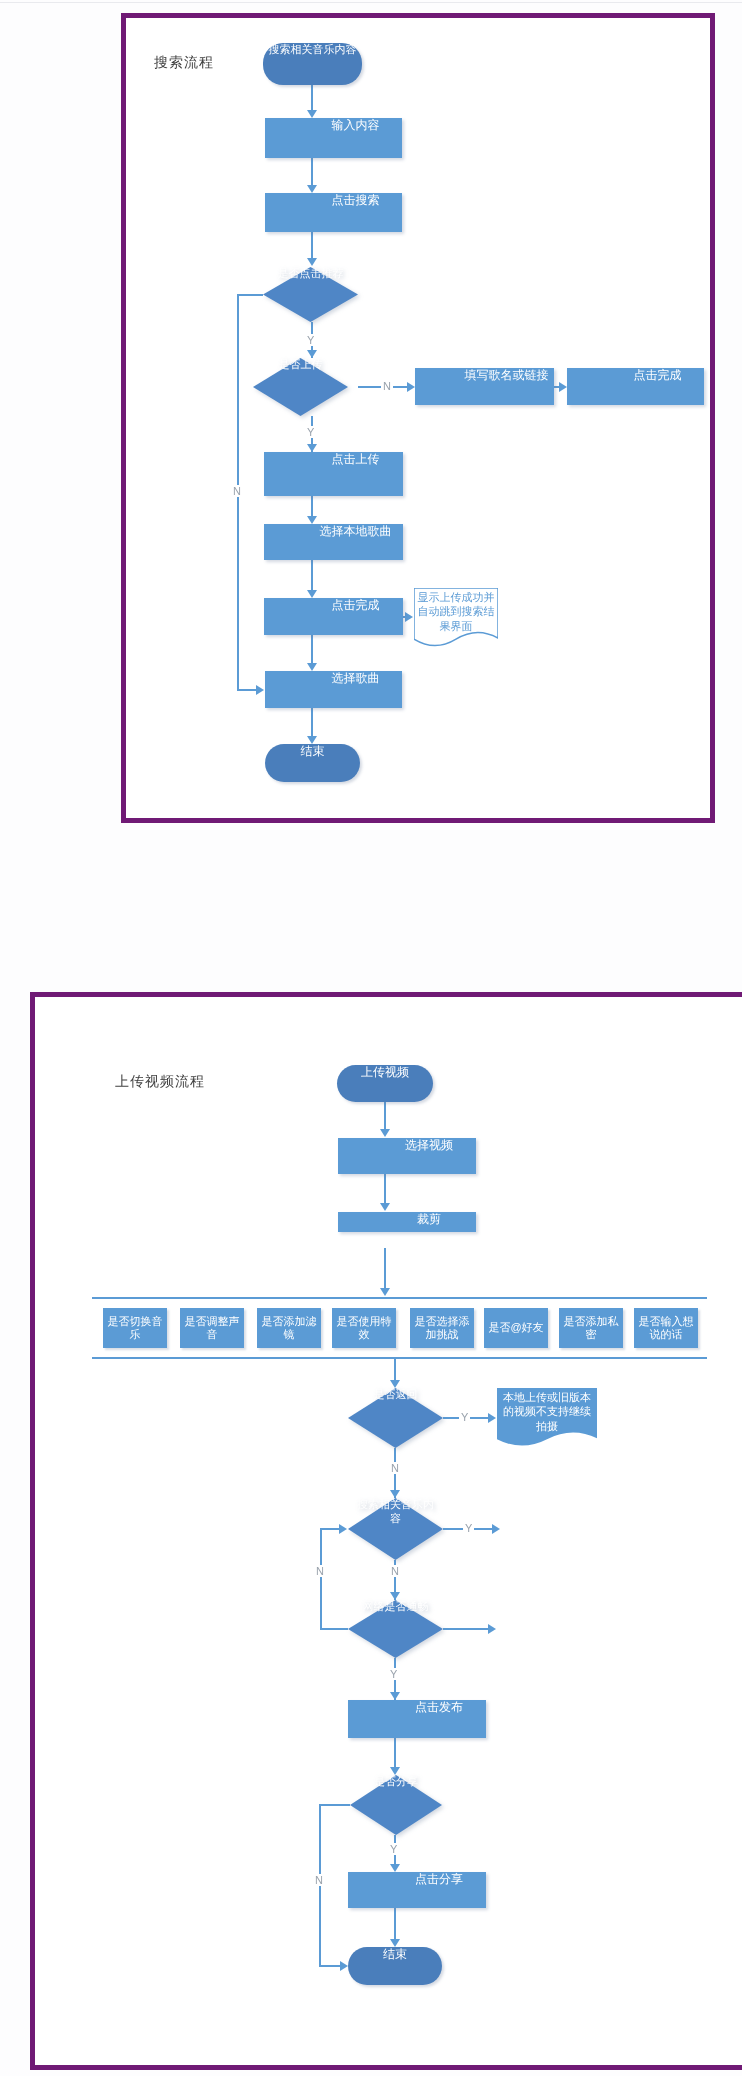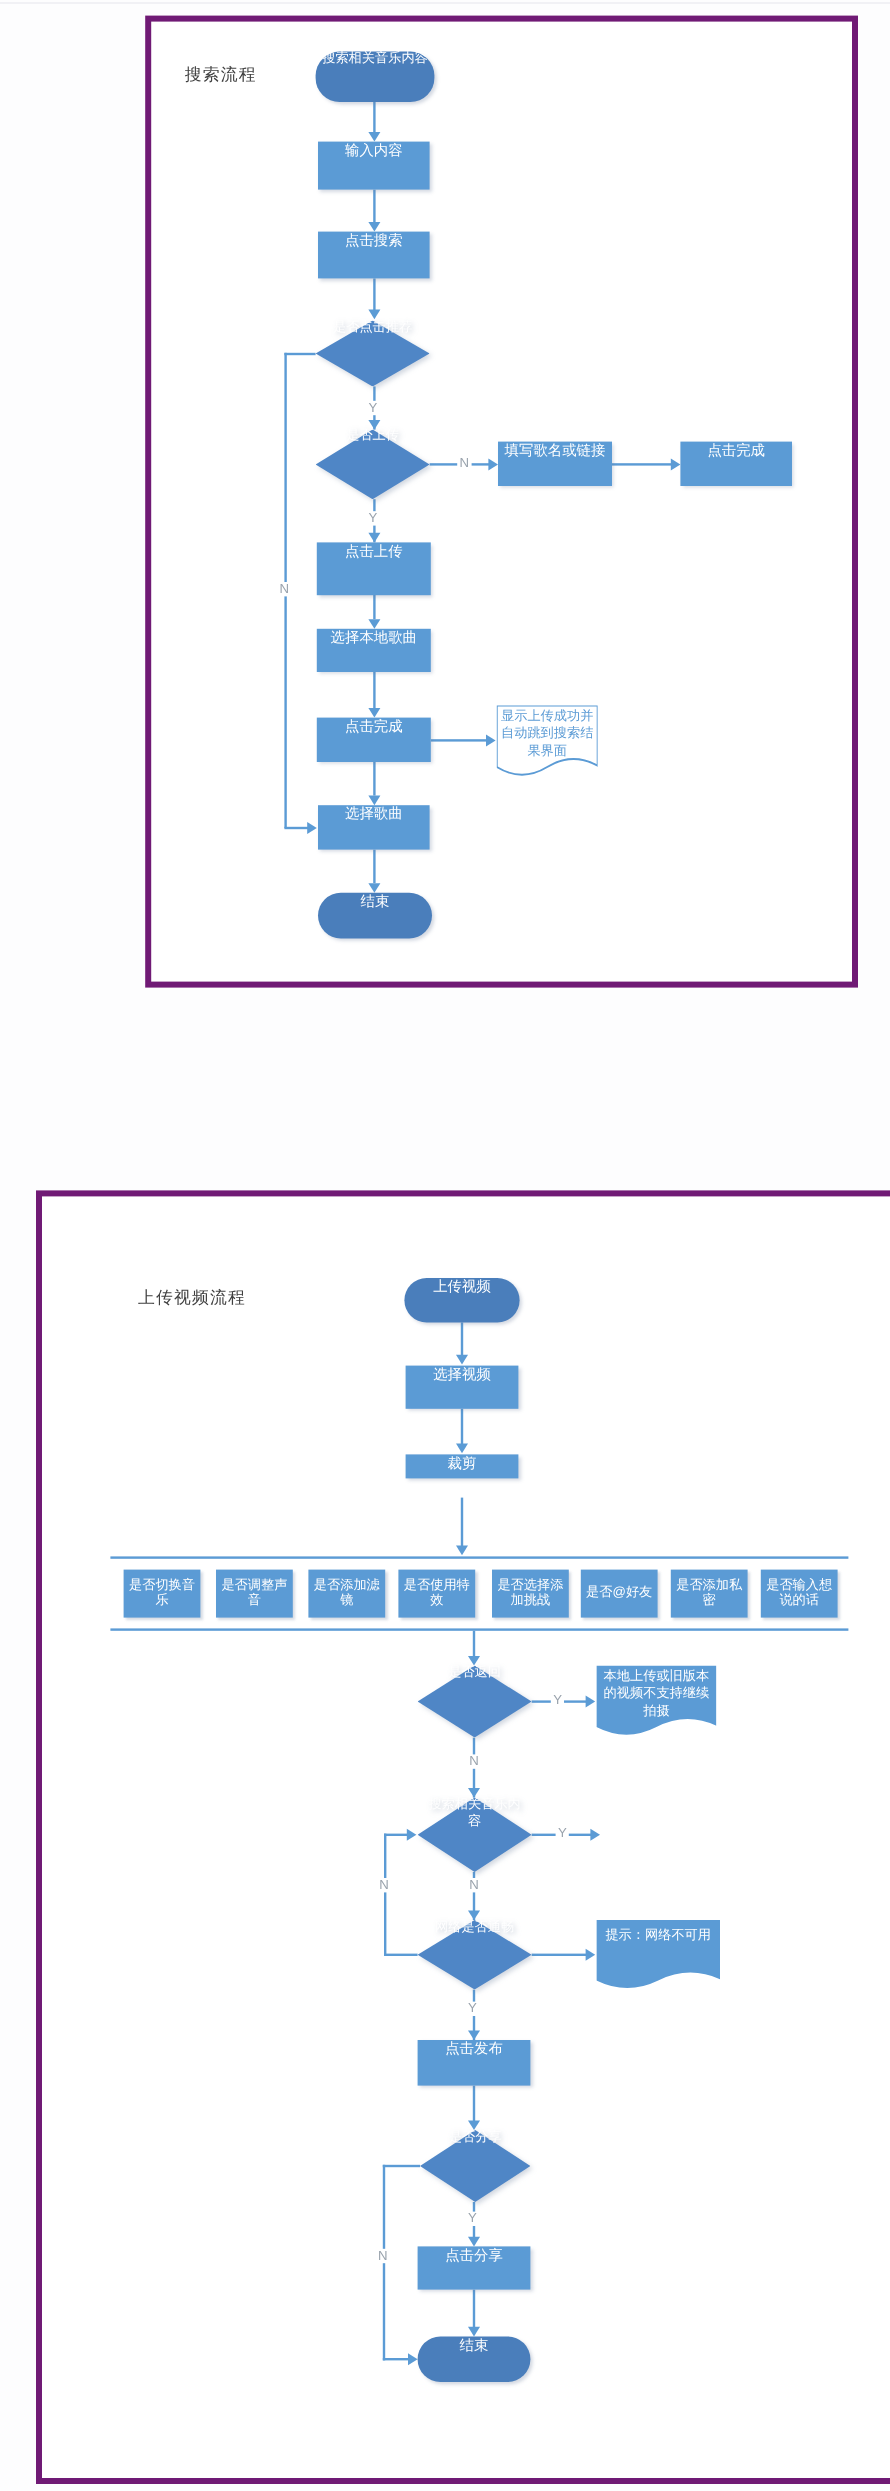--- a/index.html
+++ b/index.html
@@ -11,21 +11,21 @@
   }
   .page-topline{position:absolute;left:0;top:2px;width:742px;height:1px;background:#e9eaee;}
   .panel{
     position:absolute;background:#ffffff;border:5px solid #701a75;margin-left:25px;
   }
   .ptitle{
     position:absolute;font-size:14px;color:#3f3f3f;letter-spacing:1px;white-space:nowrap;
   }
   .node{position:absolute;display:flex;align-items:flex-start;justify-content:center;
     color:#fff;font-size:12px;text-align:center;line-height:1.25;z-index:3;}
-  .rect{background:#5b9bd5;box-shadow:2px 2px 3px rgba(100,120,150,.28);}
+  .rect{background:#5b9bd5;box-shadow:2px 2px 3px rgba(100,120,150,.28);padding-left:44px;}
   .stadium{background:#4a7ebb;border-radius:20px;box-shadow:2px 2px 3px rgba(100,120,150,.28);}
   .diamond{background:transparent;filter:drop-shadow(2px 2px 2px rgba(100,120,150,.3));}
   .diamond .dshape{position:absolute;inset:0;background:#4f86c6;
     clip-path:polygon(50% 0,100% 50%,50% 100%,0 50%);}
   .diamond span{position:relative;z-index:1;width:82%;font-size:11px;}
   .smalltext{font-size:11px;}
   .pbox{position:absolute;width:64px;height:40px;background:#5b9bd5;color:#fff;
     display:flex;align-items:center;justify-content:center;text-align:center;
     font-size:11px;line-height:1.2;box-shadow:2px 2px 2px rgba(100,120,150,.25);z-index:3;}
   .doc{position:absolute;z-index:3;}
@@ -78,21 +78,21 @@
 
   <div class="node diamond" style="left:137px;top:249px;width:95px;height:55px;">
     <div class="dshape"></div>
     <span>是否点击推荐</span>
   </div>
 
   <div class="vline" style="left:185px;top:304px;height:36px;"></div>
   <div class="lbl" style="left:179px;top:316px;">Y</div>
   <div class="arr-d" style="left:181px;top:332px;"></div>
 
-  <div class="node diamond" style="left:137px;top:340px;width:95px;height:58px;font-family:Liberation Mono, monospace;">
+  <div class="node diamond" style="left:127px;top:340px;width:95px;height:58px;">
     <div class="dshape"></div>
     <span>是否上传</span>
   </div>
 
   <div class="hline" style="left:232px;top:368px;width:50px;"></div>
   <div class="lbl" style="left:255px;top:362px;">N</div>
   <div class="arr-r" style="left:281px;top:364px;"></div>
 
   <div class="node rect" style="left:289px;top:350px;width:95px;height:37px;">
     <span>填写歌名或链接</span>
@@ -249,26 +249,20 @@
   <div class="arr-d" style="left:355px;top:595px;"></div>
 
   <div class="node diamond" style="left:313px;top:603px;width:95px;height:58px;">
     <div class="dshape"></div>
     <span>网络是否通畅</span>
   </div>
 
   <div class="hline" style="left:408px;top:631px;width:46px;"></div>
   <div class="arr-r" style="left:453px;top:627px;"></div>
 
-  <div class="doc doc-blue" style="left:462px;top:603px;width:103px;height:63px;">
-    <svg viewBox="0 0 100 60" preserveAspectRatio="none">
-      <path d="M0 0 H100 V47 Q75 36 50 48 Q25 60 0 48 Z" fill="#5b9bd5"></path>
-    </svg>
-    <div class="doctext" style="top:6px;">提示：网络不可用</div>
-  </div>
 
   <div class="hline" style="left:285px;top:631px;width:28px;"></div>
   <div class="vline" style="left:285px;top:531px;height:102px;"></div>
   <div class="hline" style="left:285px;top:531px;width:20px;"></div>
   <div class="arr-r" style="left:304px;top:527px;"></div>
   <div class="lbl" style="left:279px;top:568px;">N</div>
 
   <div class="vline" style="left:359px;top:661px;height:42px;"></div>
   <div class="lbl" style="left:353px;top:671px;">Y</div>
   <div class="arr-d" style="left:355px;top:695px;"></div>

